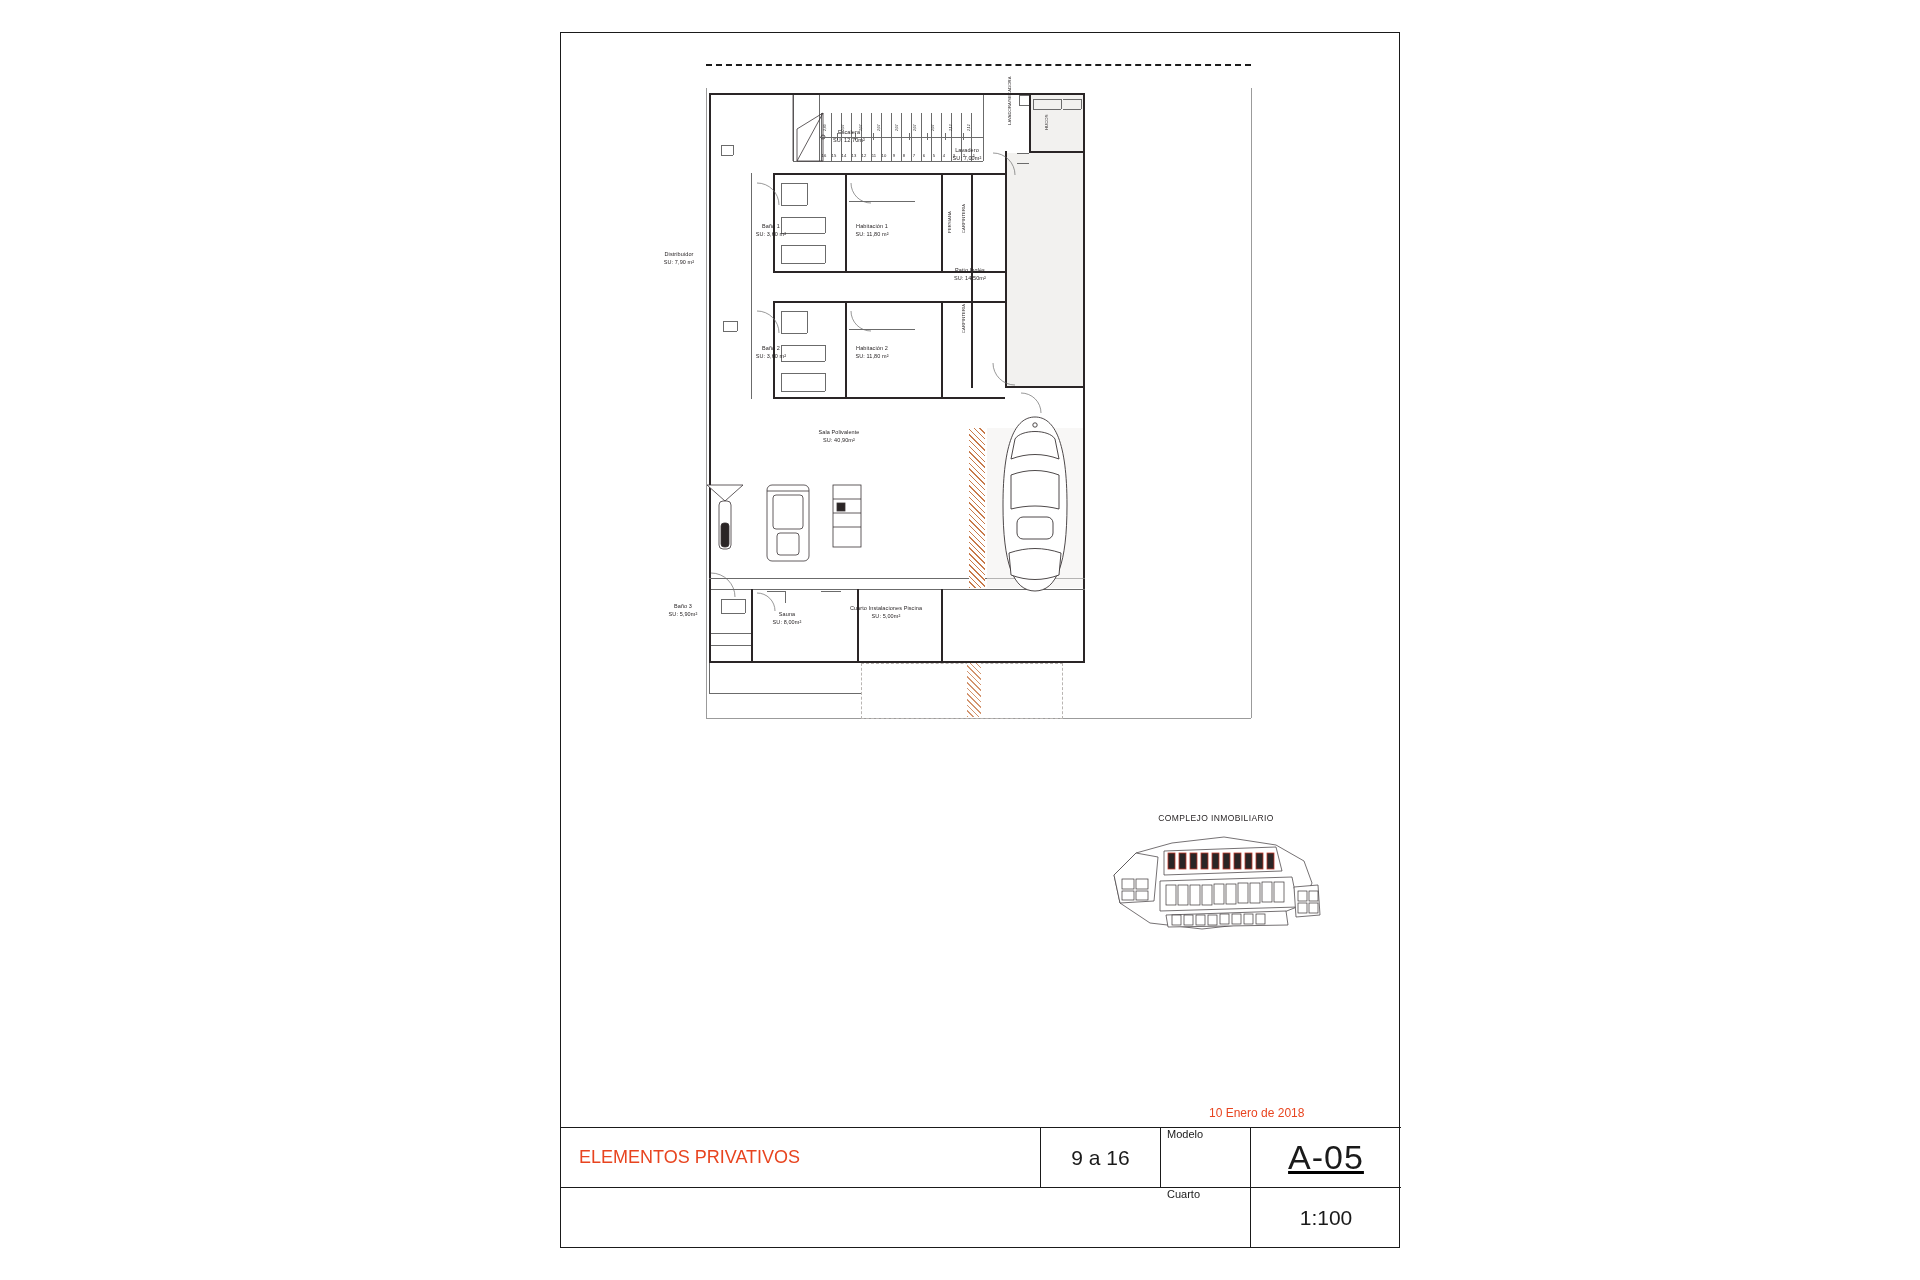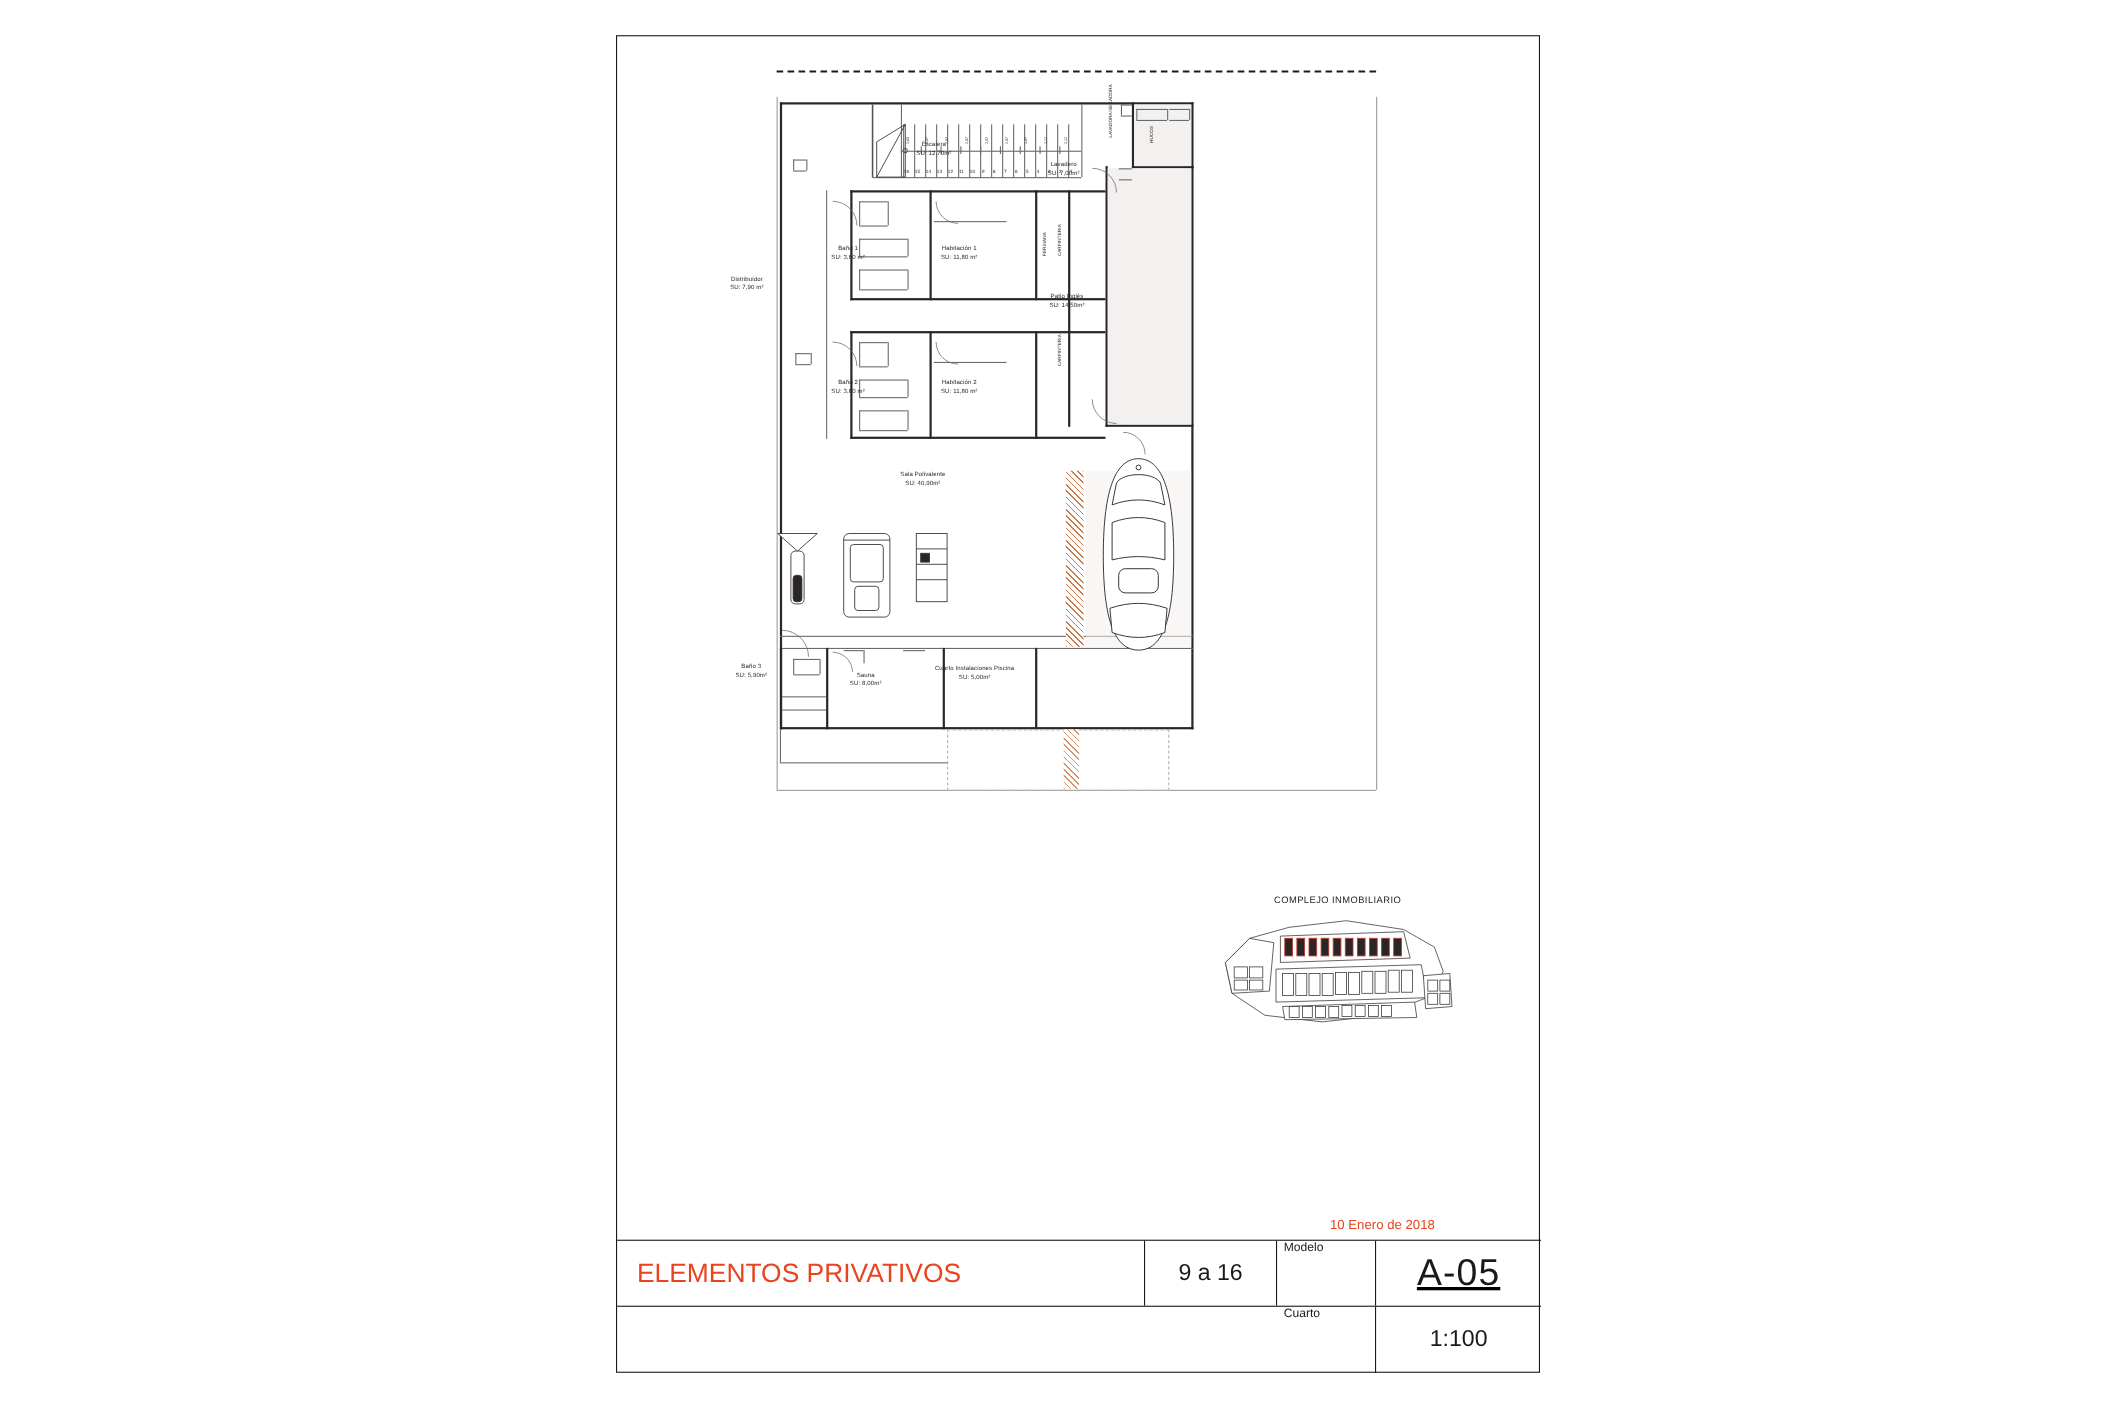--- a/index.html
+++ b/index.html
@@ -35,21 +35,21 @@
 
   .tb{position:absolute;left:0;bottom:0;width:840px;height:120px;border-top:1.2px solid #1a1a1a;box-sizing:border-box;}
   .tb-row{position:absolute;left:0;width:840px;height:60px;box-sizing:border-box;}
   .tb-r1{top:0;border-bottom:1.2px solid #1a1a1a;}
   .tb-r2{top:60px;}
   .tb-c1{position:absolute;left:0;top:0;width:480px;height:100%;box-sizing:border-box;border-right:1.2px solid #1a1a1a;display:flex;align-items:center;padding-left:18px;}
   .tb-c2{position:absolute;left:480px;top:0;width:120px;height:100%;box-sizing:border-box;border-right:1.2px solid #1a1a1a;display:flex;align-items:center;justify-content:center;}
   .tb-c3{position:absolute;left:600px;top:0;width:90px;height:100%;box-sizing:border-box;border-right:1.2px solid #1a1a1a;padding-left:6px;display:flex;align-items:flex-start;}
   .tb-c4{position:absolute;left:690px;top:0;width:150px;height:100%;box-sizing:border-box;display:flex;align-items:center;justify-content:center;}
   .red{color:#e8441f;}
-  .t-big{font-size:24px;}
+  .t-big{font-size:18px;}
   .t-mid{font-size:19px;}
   .t-small{font-size:11px;color:#1a1a1a;}
   .t-code{font-size:34px;color:#1a1a1a;letter-spacing:1px;}
   .t-scale{font-size:21px;color:#1a1a1a;}
   .date{position:absolute;left:600px;top:-22px;font-size:12px;color:#e8441f;white-space:nowrap;margin-left:48px;}
 </style>
 </head>
 <body>
 
 <div class="sheet">

